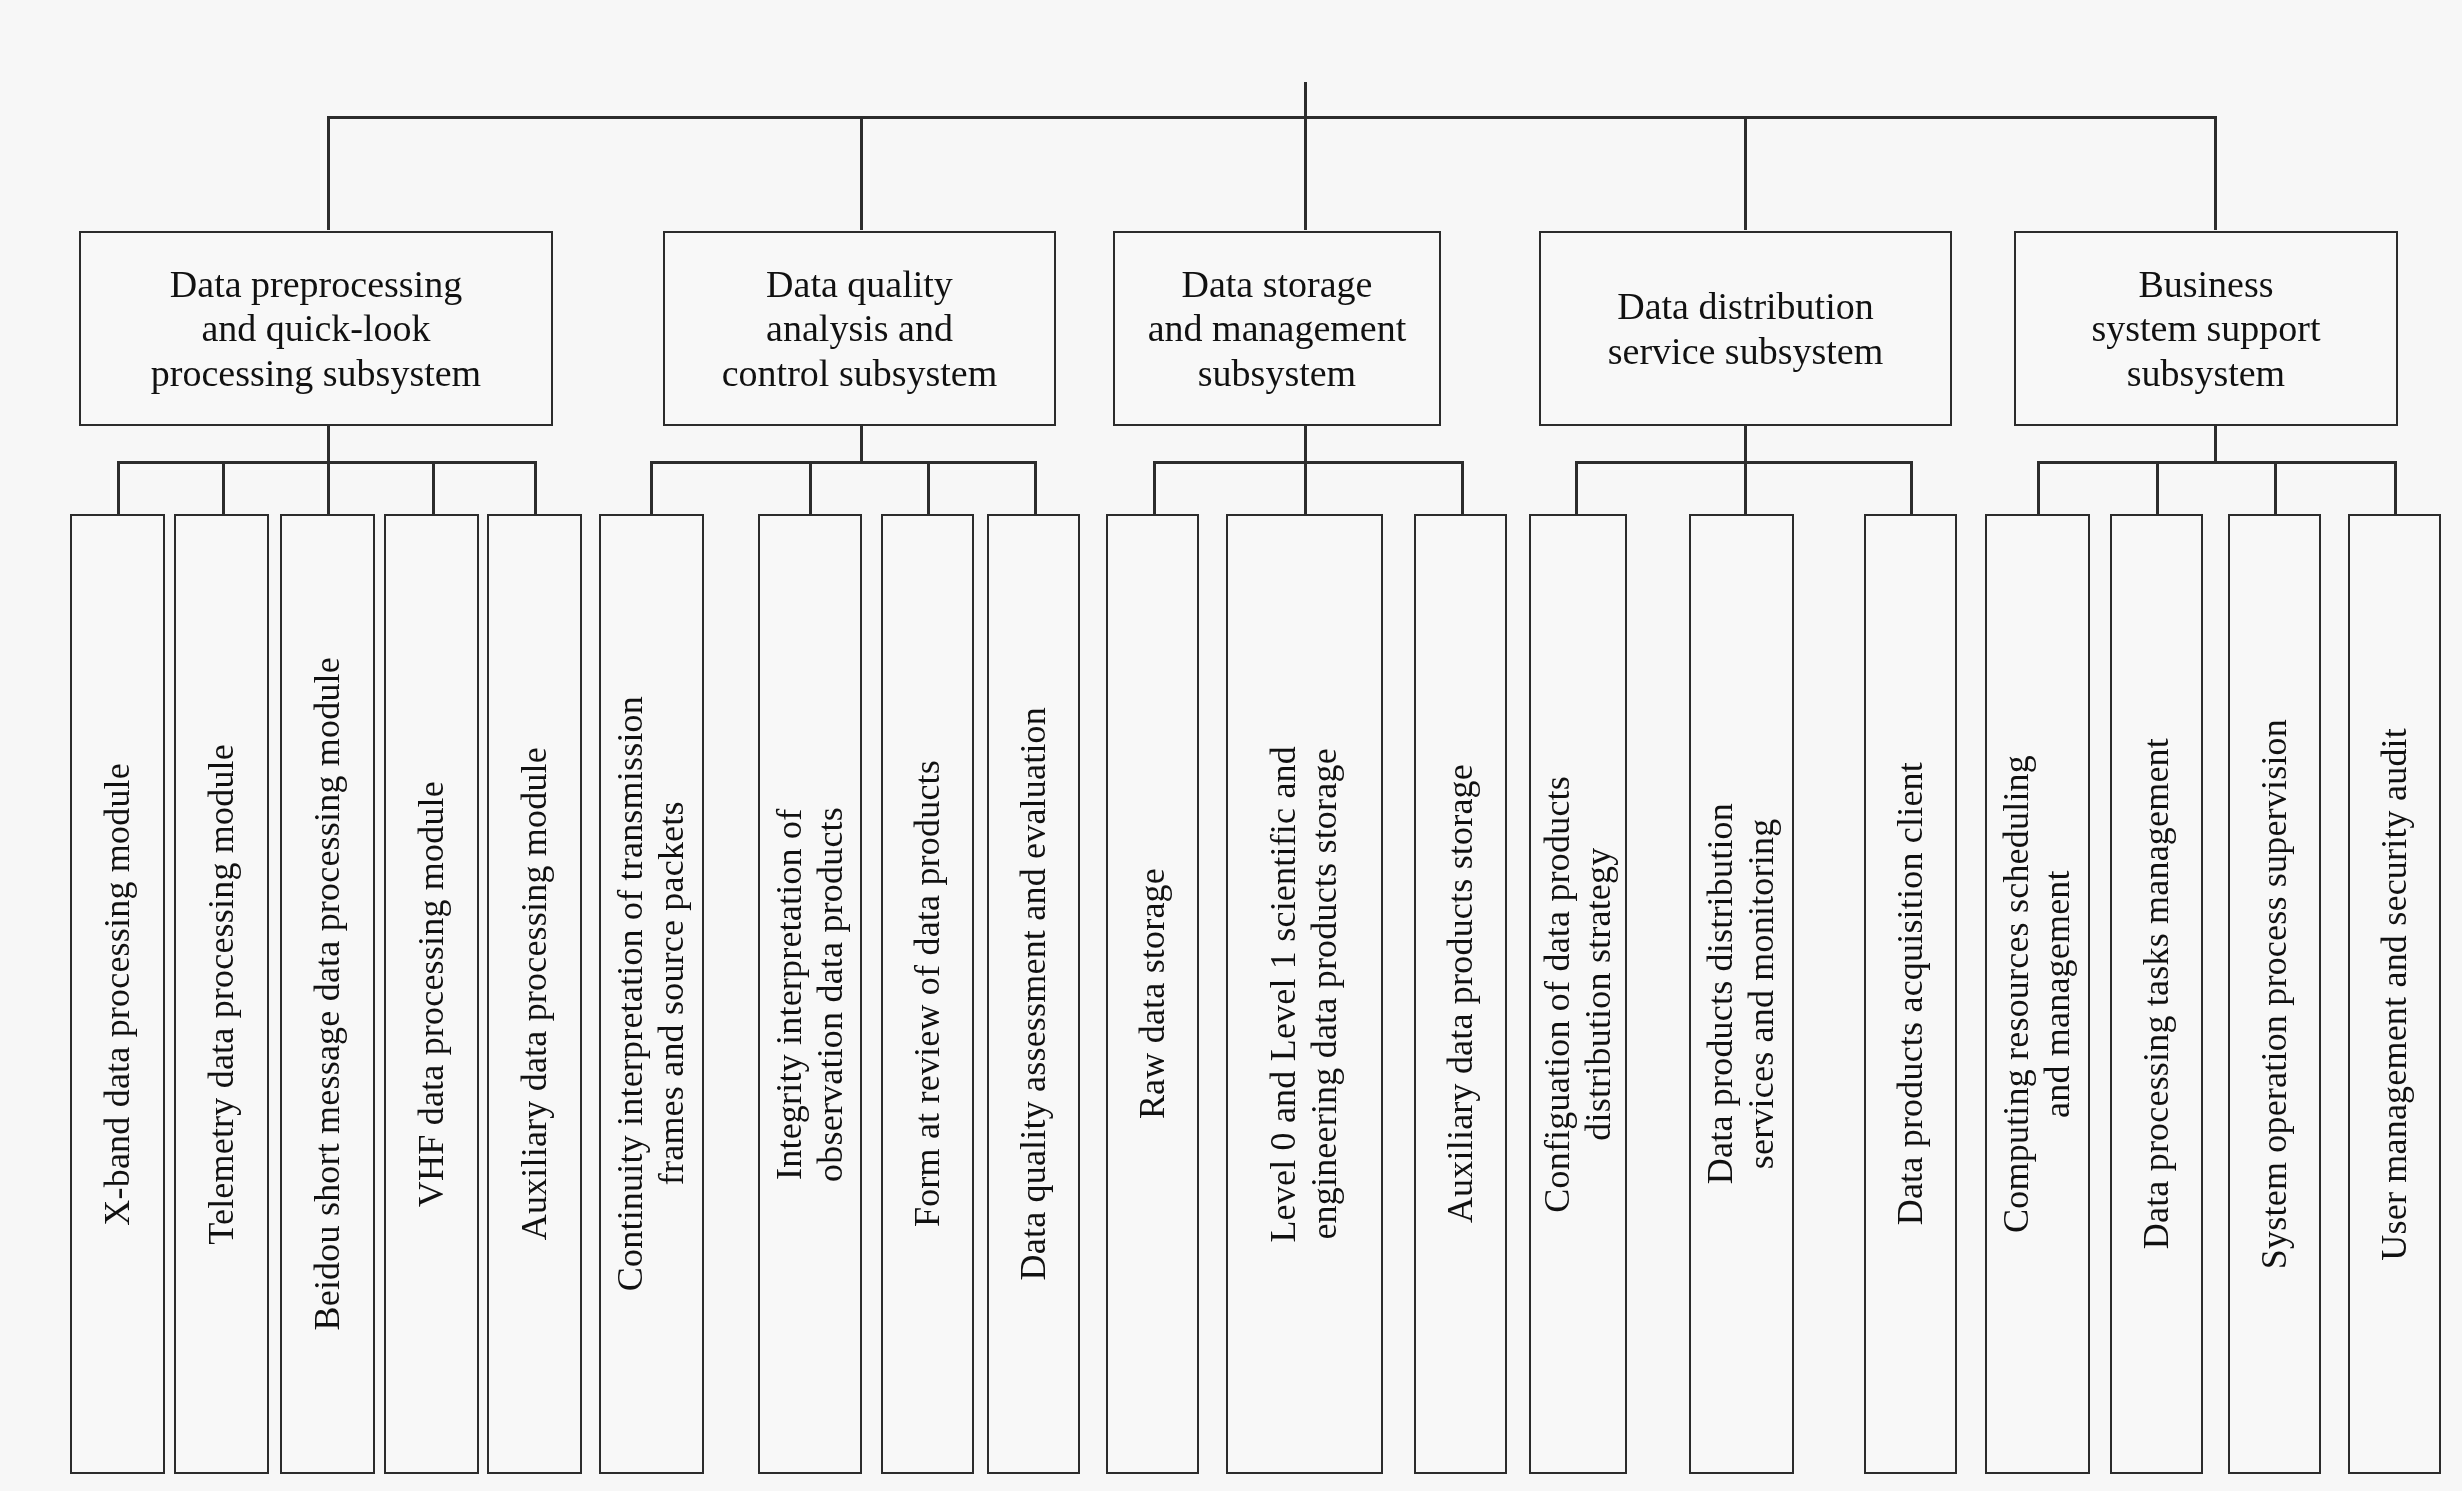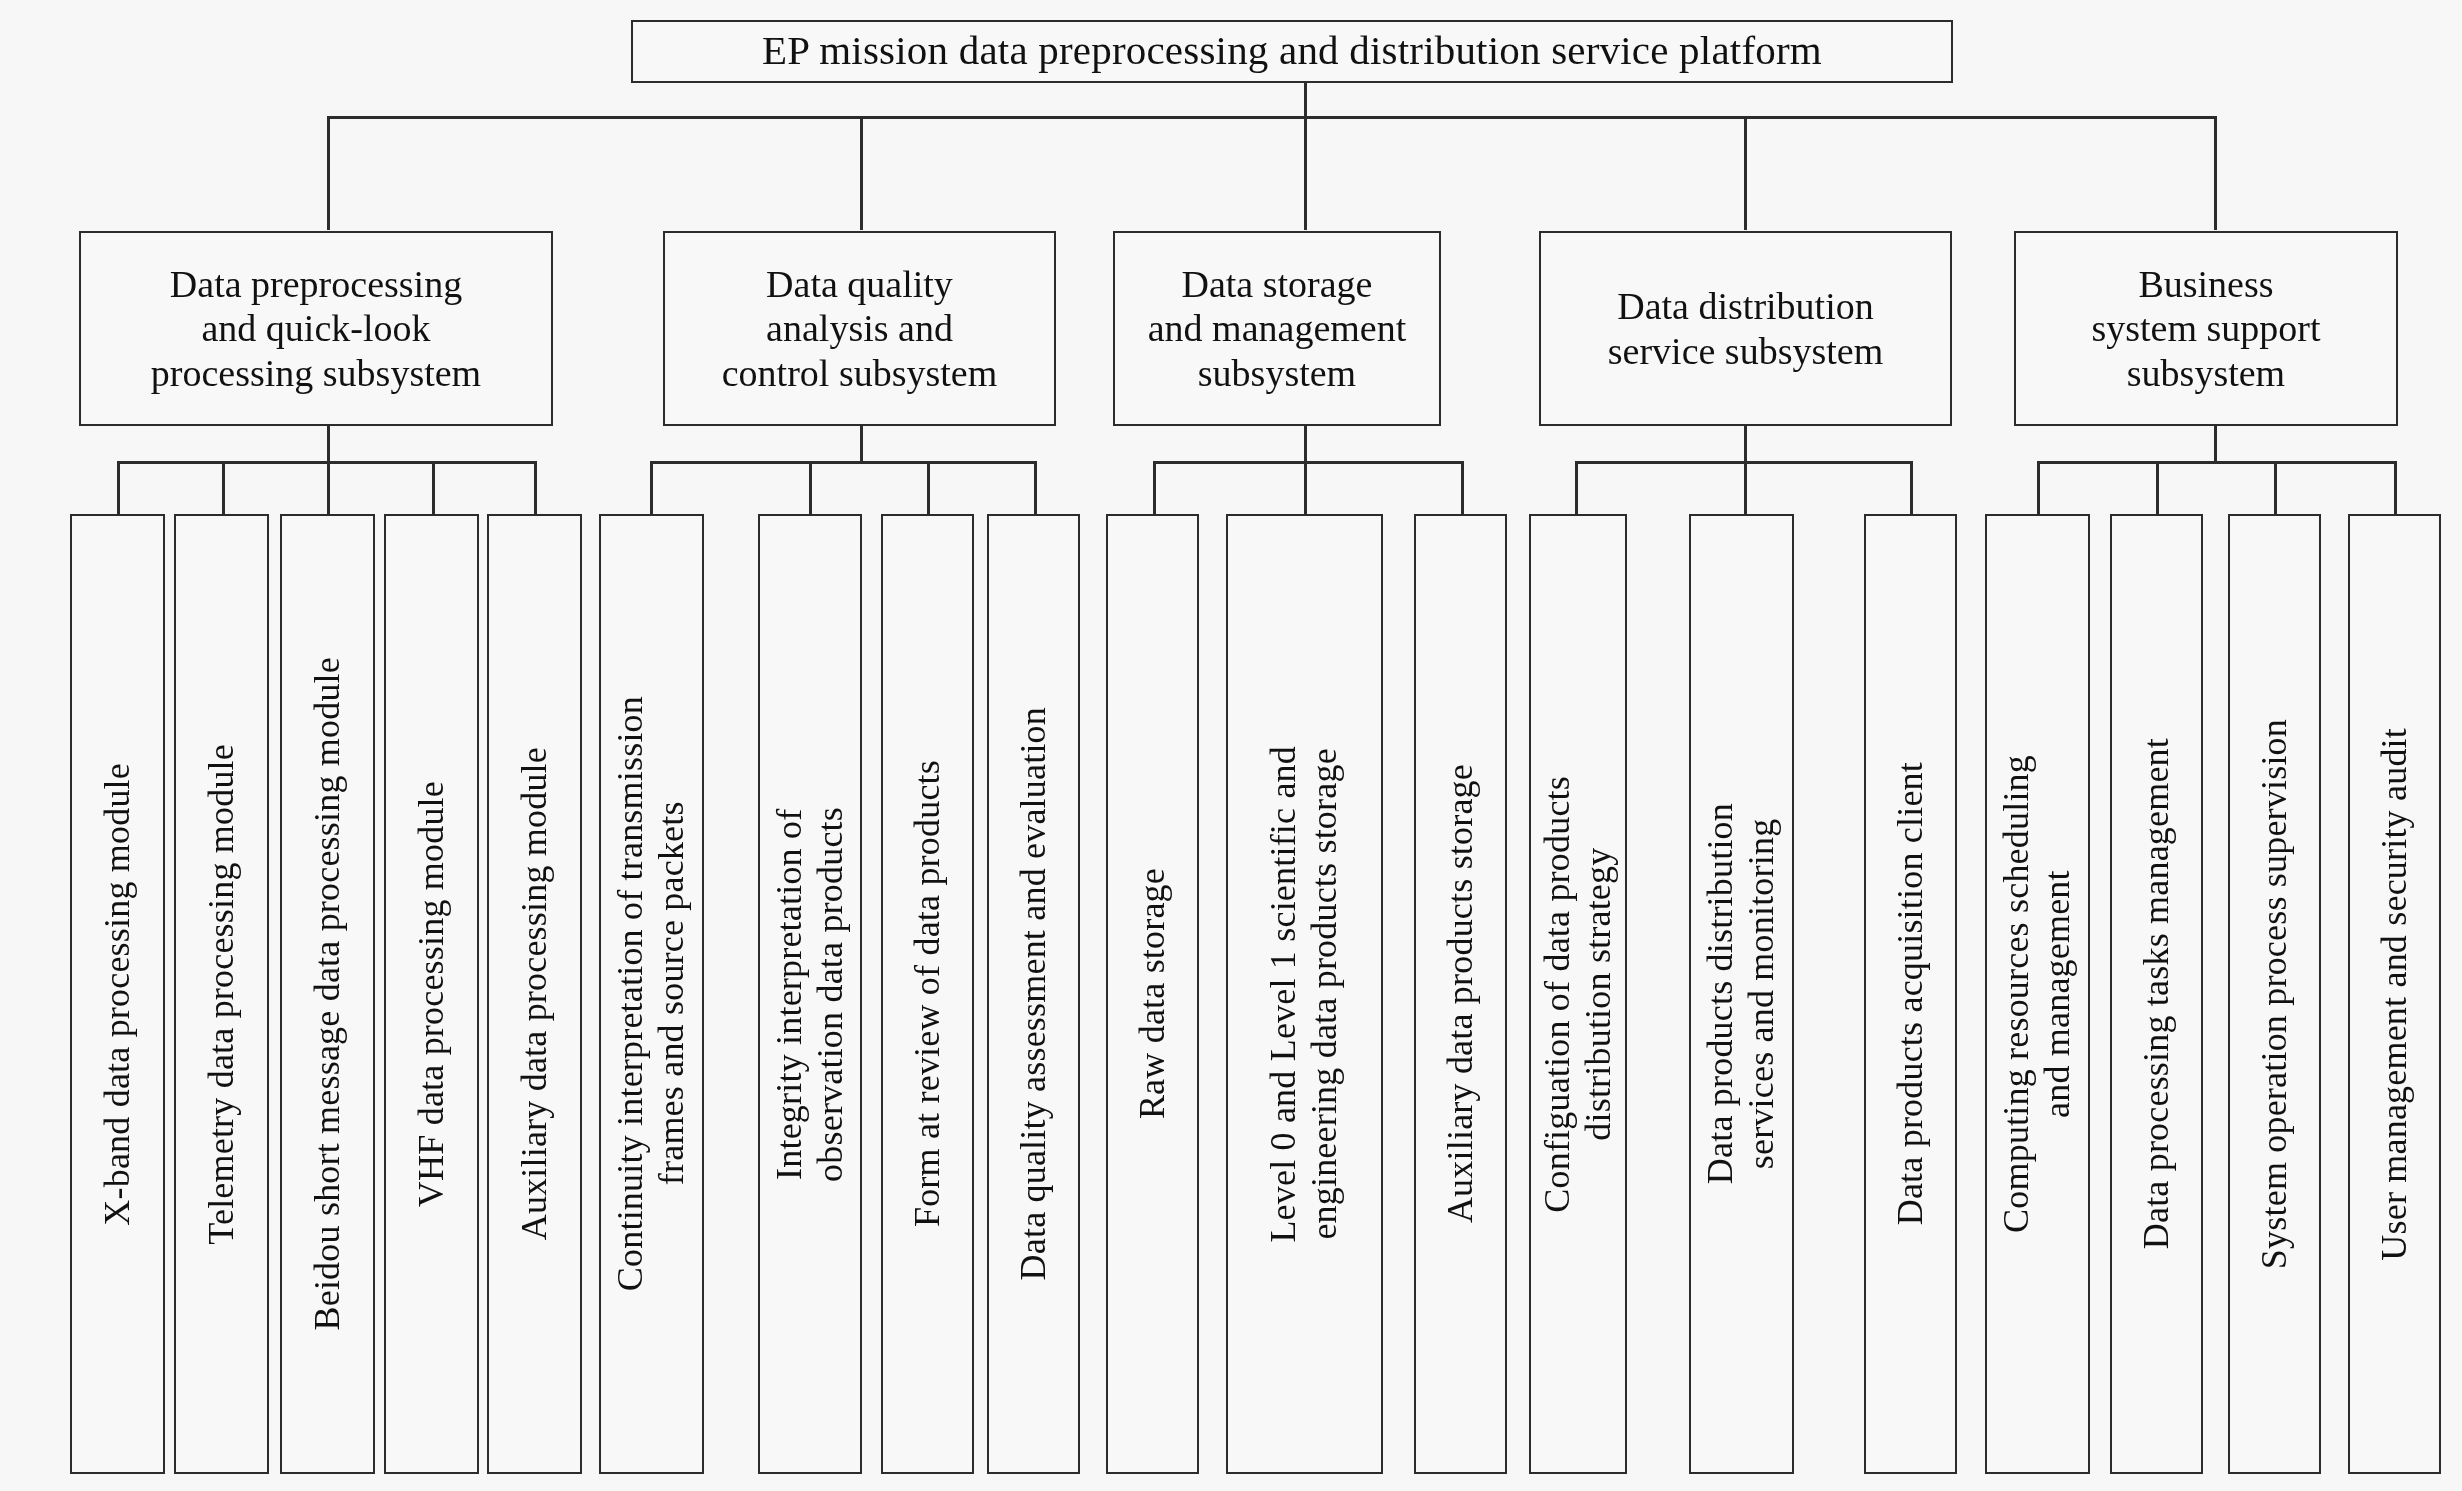--- a/index.html
+++ b/index.html
@@ -61,23 +61,20 @@
     background: #2c2c2c;
   }
   .conn.v { width: 2.7px; }
   .conn.h { height: 2.7px; }
 </style>
 </head>
 <body>
 
 <div id="stage">
 
-  <div class="box root" style="left:631px; top:19.7px; width:1322px; height:63px;">
-    <span>EP mission data preprocessing and distribution service platform</span>
-  </div>
 
   <div class="conn v" style="left:1304px; top:82px; height:36px;"></div>
 
   <div class="conn h" style="left:327px; top:116px; width:1887px;"></div>
 
   <div class="conn v" style="left:327px; top:116px; height:114px;"></div>
   <div class="conn v" style="left:860px; top:116px; height:114px;"></div>
   <div class="conn v" style="left:1304px; top:116px; height:114px;"></div>
   <div class="conn v" style="left:1744px; top:116px; height:114px;"></div>
   <div class="conn v" style="left:2214px; top:116px; height:114px;"></div>

